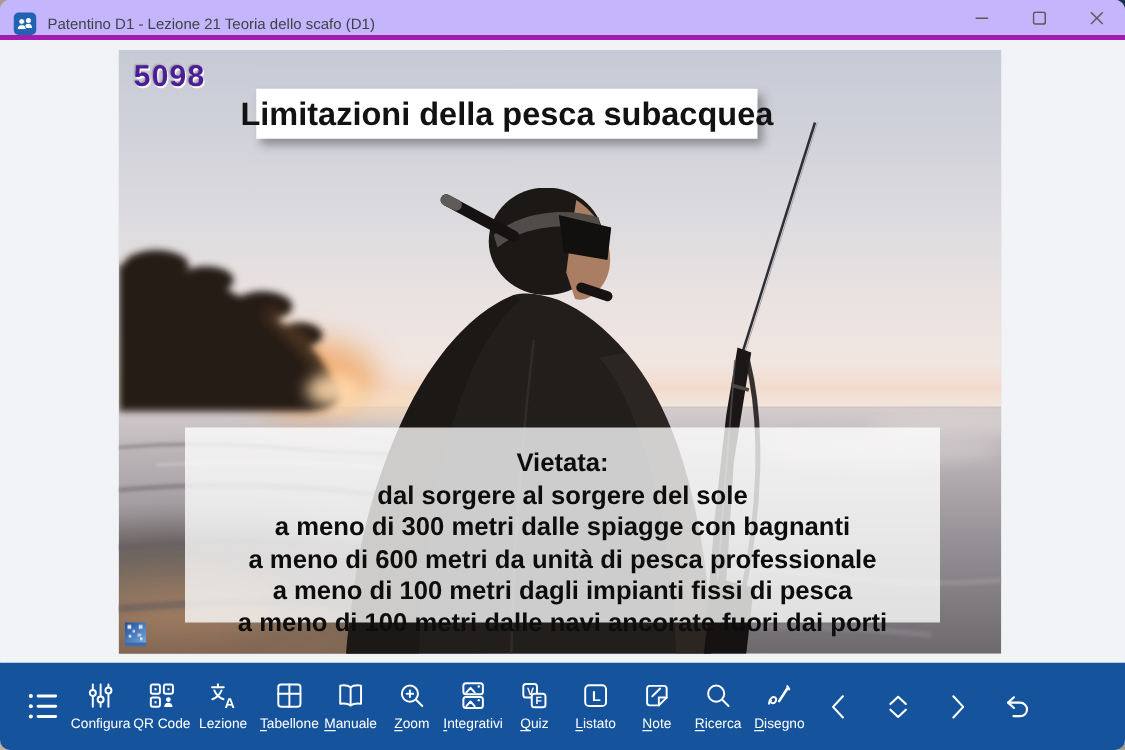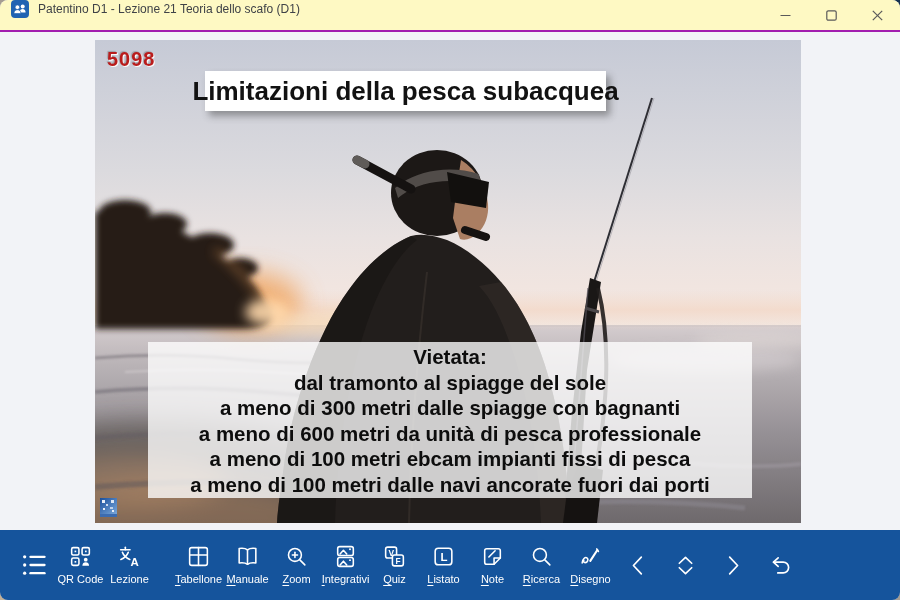--- a/index.html
+++ b/index.html
@@ -2,50 +2,50 @@
 <html><head>
 <meta charset="utf-8">
 <style>
   html,body{margin:0;padding:0;width:900px;height:600px;overflow:hidden;
     font-family:"Liberation Sans",sans-serif;
     background:linear-gradient(to top right,#c3b096 0%,#b5a896 45%,#44597a 80%,#16324f 100%);}
   *{box-sizing:border-box;cursor:default;}
   .window{position:relative;width:900px;height:600px;border-radius:8px;overflow:hidden;
     background:#f2f3f7;box-shadow:inset 0 0 0 1px rgba(120,120,130,.35);}
   
-  .titlebar{height:32px;background:#fef9c3;display:flex;align-items:flex-start;
-    border-bottom:2px solid #a21caf;}
+  .titlebar{height:32px;background:#c4b5fd;display:flex;align-items:flex-end;
+    border-bottom:4px solid #a21caf;}
   .titlebar-left{display:flex;align-items:center;gap:9px;padding-left:11px;min-width:0;}
   .app-icon{width:18px;height:18px;border-radius:4px;background:#2063b2;flex:0 0 auto;
     display:flex;align-items:center;justify-content:center;}
   .titlebar-title{font-size:12px;color:#3f4247;white-space:nowrap;}
   .win-controls{margin-left:auto;display:flex;height:100%;}
   .win-btn{width:46px;height:100%;display:flex;align-items:center;justify-content:center;cursor:pointer;}
   .win-btn svg{width:11px;height:11px;stroke:#5a5a5a;stroke-width:1.2;fill:none;}
   
   .content{position:relative;height:498px;background:#f2f3f7;}
   .slide{position:absolute;left:95px;top:8px;width:706px;height:483px;overflow:hidden;background:#cfd3dc;}
   .photo-svg{position:absolute;left:0;top:0;width:706px;height:483px;display:block;}
-  .slide-number{position:absolute;left:12px;top:8px;font-size:20px;font-weight:bold;
-    letter-spacing:1px;color:#b91c1c;
+  .slide-number{position:absolute;left:12px;top:8px;font-size:24px;font-weight:bold;
+    letter-spacing:1px;color:#4c1d95;
     text-shadow:1px 1px 0 rgba(255,255,255,.9),-1px -1px 1px rgba(80,80,80,.35);}
   .title-box{position:absolute;left:110px;top:31px;width:401px;height:40px;background:#ffffff;
     box-shadow:4px 5px 7px rgba(60,60,60,.45);display:flex;align-items:center;justify-content:center;
     font-size:26px;font-weight:bold;color:#121212;white-space:nowrap;}
   .overlay-box{position:absolute;left:53px;top:302px;width:604px;height:156px;
     background:rgba(255,255,255,.78);text-align:center;color:#0d0d0d;
-    font-weight:bold;font-size:20.5px;line-height:25.6px;padding-top:2px;white-space:nowrap;}
+    font-weight:bold;font-size:20.5px;line-height:25.6px;padding-top:16px;white-space:nowrap;}
   .qr-stamp{position:absolute;left:5px;top:458px;width:17px;height:19px;}
   
   .toolbar{height:70px;background:#15549c;display:flex;align-items:stretch;padding-left:12px;}
   .tb-list{width:44px;display:flex;align-items:center;justify-content:center;cursor:pointer;}
   .tb-list svg{width:28px;height:28px;}
   .tb-item{width:49px;display:flex;flex-direction:column;align-items:center;padding-top:14px;
     color:#fff;cursor:pointer;flex:0 0 auto;}
-  .tb-item.group-gap{margin-left:20px;}
+  .tb-item.group-gap{margin-left:4px;}
   .tb-item svg{width:25px;height:25px;flex:0 0 auto;}
   .tb-label{font-size:11px;margin-top:4px;white-space:nowrap;color:#fff;}
   .tb-label u{text-decoration:underline;text-underline-offset:2px;}
   .tb-nav{width:47px;display:flex;align-items:center;justify-content:center;cursor:pointer;}
   .tb-nav svg{width:27px;height:27px;}
   .wicon{stroke:#fff;fill:none;stroke-width:1.5;stroke-linecap:round;stroke-linejoin:round;}
   .wicon text{stroke:none;fill:#fff;font-family:"Liberation Sans",sans-serif;font-weight:bold;}
 </style>
 </head>
 <body>
@@ -173,24 +173,24 @@
         <path d="M503,248 C516,300 513,370 499,436" stroke="#211d1c" stroke-width="4" fill="none" opacity="0.9"></path>
         <path d="M484,424 L508,430 L502,483 L468,483 L472,452 Z" fill="#151211"></path>
         <line x1="493" y1="248" x2="479" y2="424" stroke="#56525a" stroke-width="1.5" opacity="0.7"></line>
         <line x1="490" y1="268" x2="504" y2="272" stroke="#4a4648" stroke-width="3"></line>
       </svg>
 
       <div class="slide-number">5098</div>
       <div class="title-box">Limitazioni della pesca subacquea</div>
       <div class="overlay-box">
         <div>Vietata:</div>
-        <div>dal tramonto al spiagge del sole</div>
+        <div>dal sorgere al sorgere del sole</div>
         <div>a meno di 300 metri dalle spiagge con bagnanti</div>
         <div>a meno di 600 metri da unità di pesca professionale</div>
-        <div>a meno di 100 metri ebcam impianti fissi di pesca</div>
+        <div>a meno di 100 metri dagli impianti fissi di pesca</div>
         <div>a meno di 100 metri dalle navi ancorate fuori dai porti</div>
       </div>
 
       <svg class="qr-stamp" viewBox="0 0 17 19">
         <defs>
             <linearGradient id="qrg" x1="0" y1="0" x2="1" y2="1">
           <stop offset="0" stop-color="#1a4f9c"></stop>
               <stop offset="1" stop-color="#7aa7d9"></stop>
             </linearGradient>
           </defs>
@@ -212,20 +212,31 @@
       <svg class="wicon" viewBox="0 0 24 24">
         <circle cx="4" cy="5" r="1.4" fill="#fff" stroke="none"></circle>
           <circle cx="4" cy="12" r="1.4" fill="#fff" stroke="none"></circle>
           <circle cx="4" cy="19" r="1.4" fill="#fff" stroke="none"></circle>
         <line x1="9" y1="5" x2="21" y2="5" stroke-width="2"></line>
           <line x1="9" y1="12" x2="21" y2="12" stroke-width="2"></line>
           <line x1="9" y1="19" x2="21" y2="19" stroke-width="2"></line>
       </svg>
     </div>
 
+    <div class="tb-item">
+      <svg class="wicon" viewBox="0 0 24 24">
+        <line x1="6" y1="3.5" x2="6" y2="20.5"></line>
+          <line x1="12" y1="3.5" x2="12" y2="20.5"></line>
+          <line x1="18" y1="3.5" x2="18" y2="20.5"></line>
+        <circle cx="6" cy="10" r="2.3" fill="#15549c"></circle>
+          <circle cx="12" cy="15" r="2.3" fill="#15549c"></circle>
+          <circle cx="18" cy="8" r="2.3" fill="#15549c"></circle>
+      </svg>
+      <span class="tb-label">Configura</span>
+    </div>
 
     <div class="tb-item">
       <svg class="wicon" viewBox="0 0 24 24">
         <rect x="3.5" y="3.5" width="7" height="7" rx="1.5"></rect>
           <rect x="13.5" y="3.5" width="7" height="7" rx="1.5"></rect>
           <rect x="3.5" y="13.5" width="7" height="7" rx="1.5"></rect>
         <rect x="6.3" y="6.3" width="1.6" height="1.6" fill="#fff" stroke="none"></rect>
           <rect x="16.3" y="6.3" width="1.6" height="1.6" fill="#fff" stroke="none"></rect>
           <rect x="6.3" y="16.3" width="1.6" height="1.6" fill="#fff" stroke="none"></rect>
         <circle cx="17" cy="15" r="1.8" fill="#fff" stroke="none"></circle>

